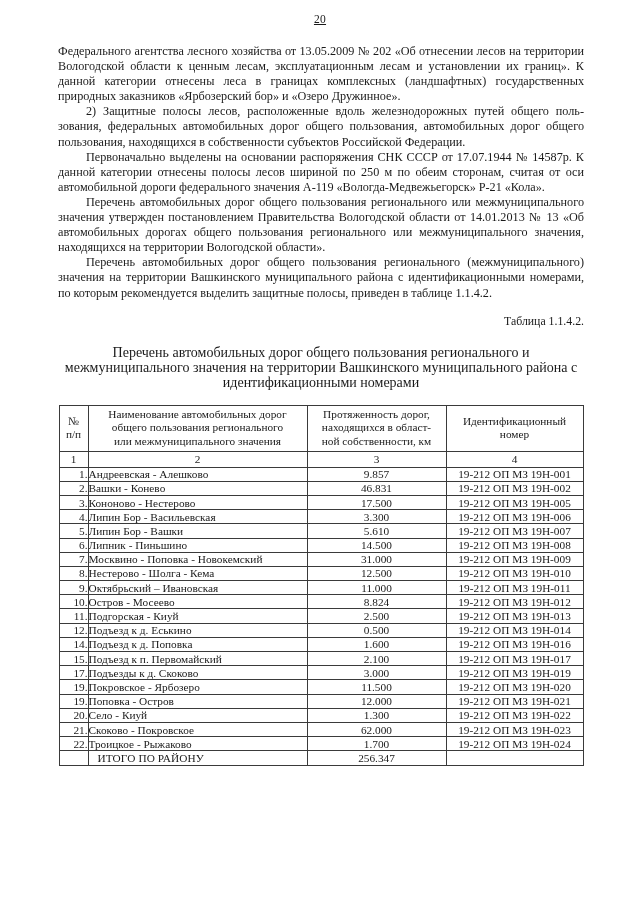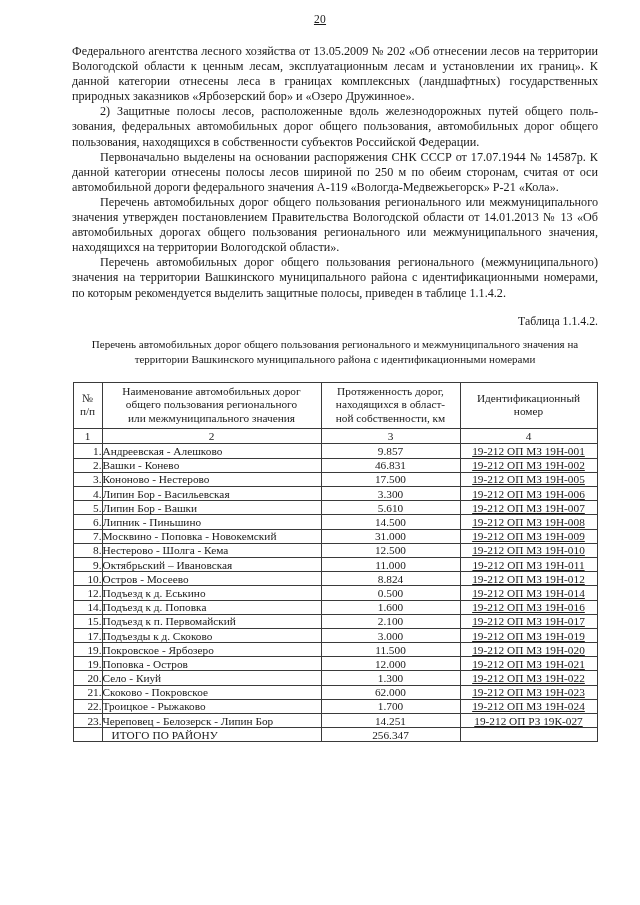--- a/index.html
+++ b/index.html
@@ -28,21 +28,21 @@
     width: 640px;
     text-align: center;
     font-size: 11.5px;
     line-height: 14px;
     letter-spacing: 0.3px;
     text-decoration: underline;
   }
   .content {
     position: absolute;
     top: 44px;
-    left: 72px;
+    left: 58px;
     width: 526px;
   }
   p.body-text {
     margin: 0;
     font-size: 12.2px;
     line-height: 15.1px;
     text-align: justify;
     text-indent: 28px;
     hyphens: manual;
     word-spacing: -0.1px;
@@ -50,22 +50,22 @@
   p.body-text.no-indent {
     text-indent: 0;
   }
   .table-label {
     margin-top: 13px;
     font-size: 11.8px;
     line-height: 15px;
     text-align: right;
   }
   .table-caption {
-    margin-top: 8px;
-    font-size: 11px;
+    margin-top: 16px;
+    font-size: 14px;
     line-height: 15.1px;
     text-align: center;
     text-indent: 0;
   }
   
   .road-table-wrap {
     margin-top: 15px;
     display: flex;
     justify-content: center;
   }
@@ -110,21 +110,20 @@
   }
   td.cell-len {
     text-align: center;
     font-size: 11.3px;
     margin-left: 19px;
   }
   td.cell-ident {
     text-align: center;
     font-size: 11.3px;
     white-space: nowrap;
-    text-decoration: underline;
   }
   tr.total-row td.cell-name {
     padding-left: 9px;
     letter-spacing: 0.1px;
     margin-top: 24px;
   }
   tr.colnum-row td {
     text-align: center;
     font-size: 11.3px;
     height: 14.2px;
@@ -239,20 +238,26 @@
               <td class="cell-len">11.000</td>
               <td class="cell-ident">19-212 ОП МЗ 19Н-011</td>
             </tr>
             <tr>
               <td class="cell-num">10.</td>
               <td class="cell-name">Остров - Мосеево</td>
               <td class="cell-len">8.824</td>
               <td class="cell-ident">19-212 ОП МЗ 19Н-012</td>
             </tr>
             <tr>
+              <td class="cell-num">11.</td>
+              <td class="cell-name">Подгорская - Киуй</td>
+              <td class="cell-len">2.500</td>
+              <td class="cell-ident">19-212 ОП МЗ 19Н-013</td>
+            </tr>
+            <tr>
               <td class="cell-num">12.</td>
               <td class="cell-name">Подъезд к д. Еськино</td>
               <td class="cell-len">0.500</td>
               <td class="cell-ident">19-212 ОП МЗ 19Н-014</td>
             </tr>
             <tr>
               <td class="cell-num">14.</td>
               <td class="cell-name">Подъезд к д. Поповка</td>
               <td class="cell-len">1.600</td>
               <td class="cell-ident">19-212 ОП МЗ 19Н-016</td>
@@ -291,26 +296,20 @@
               <td class="cell-num">21.</td>
               <td class="cell-name">Скоково - Покровское</td>
               <td class="cell-len">62.000</td>
               <td class="cell-ident">19-212 ОП МЗ 19Н-023</td>
             </tr>
             <tr>
               <td class="cell-num">22.</td>
               <td class="cell-name">Троицкое - Рыжаково</td>
               <td class="cell-len">1.700</td>
               <td class="cell-ident">19-212 ОП МЗ 19Н-024</td>
-            </tr>
-            <tr>
-              <td class="cell-num">23.</td>
-              <td class="cell-name">Череповец - Белозерск - Липин Бор</td>
-              <td class="cell-len">14.251</td>
-              <td class="cell-ident">19-212 ОП РЗ 19К-027</td>
             </tr>
             <tr class="total-row">
               <td class="cell-num"></td>
               <td class="cell-name">ИТОГО ПО РАЙОНУ</td>
               <td class="cell-len">256.347</td>
               <td class="cell-ident"></td>
             </tr>
           </tbody>
       </table>
     </div>

